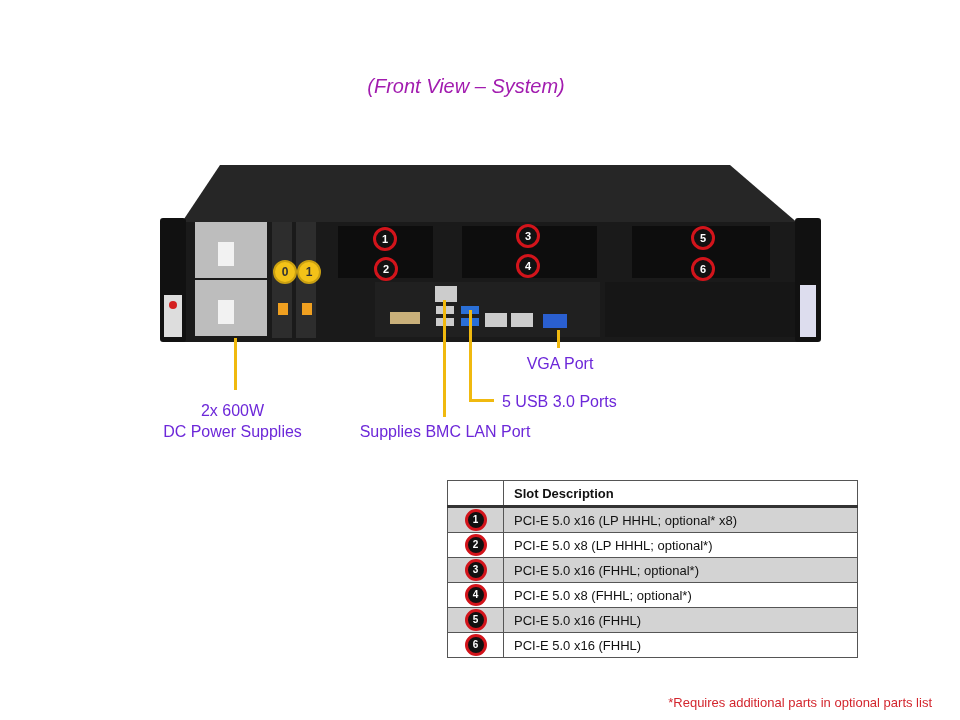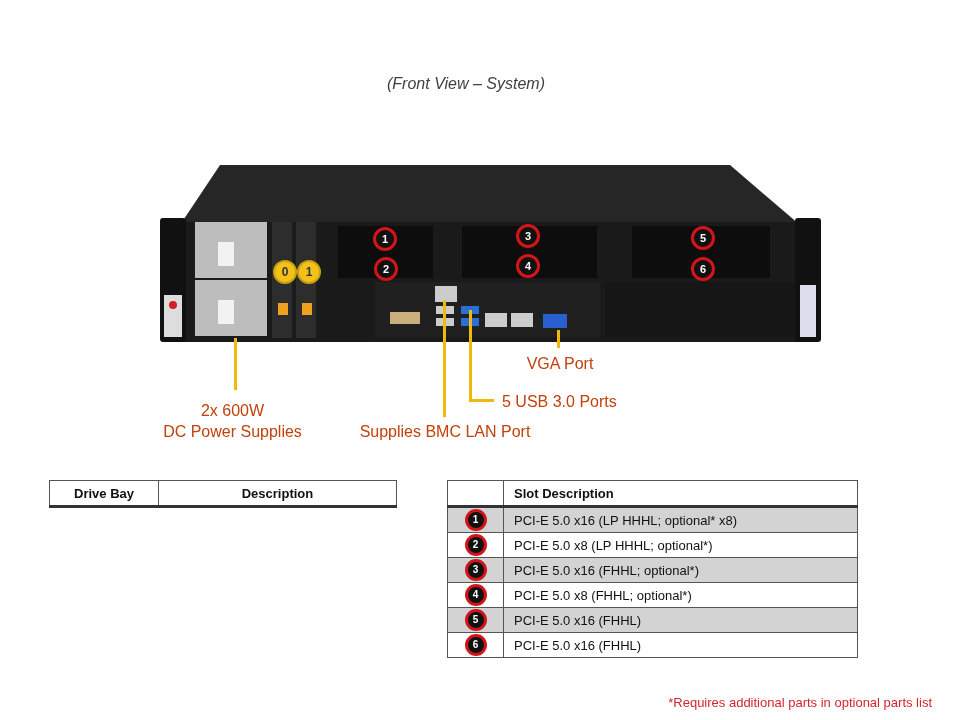--- a/index.html
+++ b/index.html
@@ -3,26 +3,26 @@
 <meta charset="utf-8">
 <style>
   html, body { margin: 0; padding: 0; }
   body {
     width: 960px; height: 720px; position: relative; overflow: hidden;
     background: #ffffff; font-family: "Liberation Sans", sans-serif; color: #111;
   }
   .abs { position: absolute; }
   #view-title {
     left: 0; width: 932px; top: 75px; text-align: center;
-    font-style: italic; font-size: 16px; color: #404040;
+    font-style: italic; font-size: 20px; color: #a21caf;
   }
   
   #chassis { left: 150px; top: 160px; width: 680px; height: 190px; }
   .callout-line { position: absolute; background: #f0b90f; }
-  .callout-text { position: absolute; font-size: 16px; color: #c2410c; text-align: center; white-space: nowrap; }
+  .callout-text { position: absolute; font-size: 16px; color: #6d28d9; text-align: center; white-space: nowrap; }
   .badge-red {
     position: absolute; width: 18px; height: 18px; border-radius: 50%;
     background: #111; border: 3px solid #d2141b; color: #fff;
     font-size: 11px; font-weight: bold; text-align: center; line-height: 18px;
   }
   .badge-yellow {
     position: absolute; width: 20px; height: 20px; border-radius: 50%;
     background: #f3c218; border: 2px solid #caa012; color: #333;
     font-size: 12px; font-weight: bold; text-align: center; line-height: 20px;
   }
@@ -111,24 +111,20 @@
 <div class="callout-line" style="left:557px;top:330px;width:3px;height:18px"></div>
 
 <div class="callout-text" style="left:130px;top:402px;width:205px">2x 600W</div>
 <div class="callout-text" style="left:130px;top:423px;width:205px">DC Power Supplies</div>
 <div class="callout-text" style="left:340px;top:423px;width:210px">Supplies BMC LAN Port</div>
 <div class="callout-text" style="left:502px;top:393px;text-align:left">5 USB 3.0 Ports</div>
 <div class="callout-text" style="left:505px;top:355px;width:110px">VGA Port</div>
 
 <table id="drive-table">
   <tbody>
-      <tr class="tb-head">
-    <th style="width:108px">Drive Bay</th>
-    <th>Description</th>
-  </tr>
 </tbody>
   </table>
 
 <table id="slot-table">
   <tbody>
       <tr class="tb-head">
     <th style="width:55px"></th>
     <th class="desc">Slot Description</th>
   </tr>
   <tr class="shaded">

